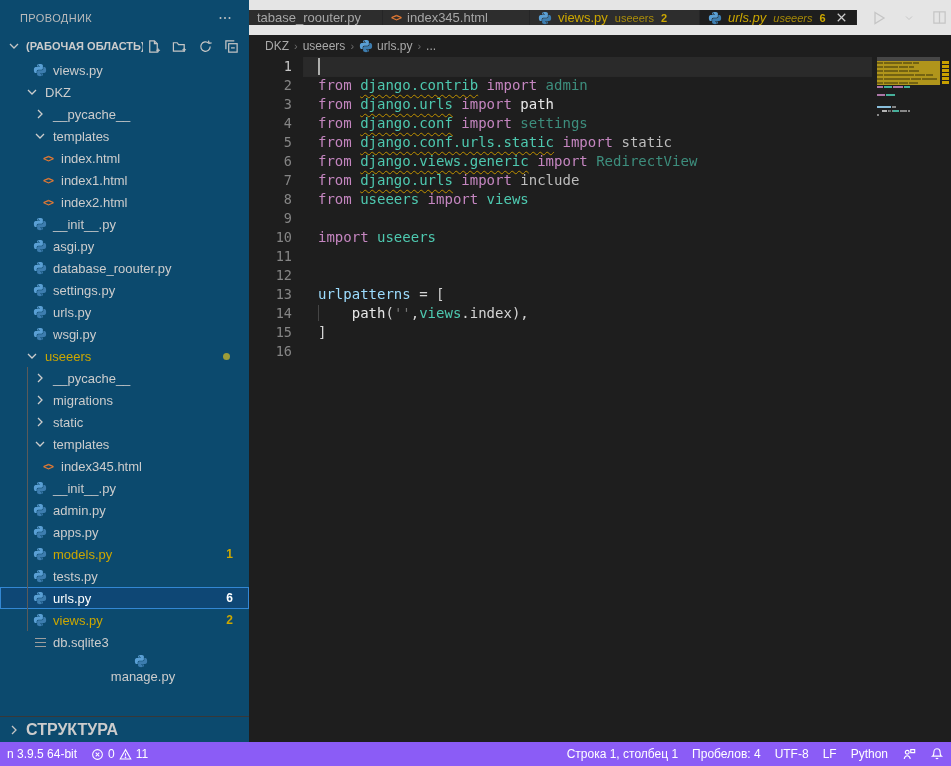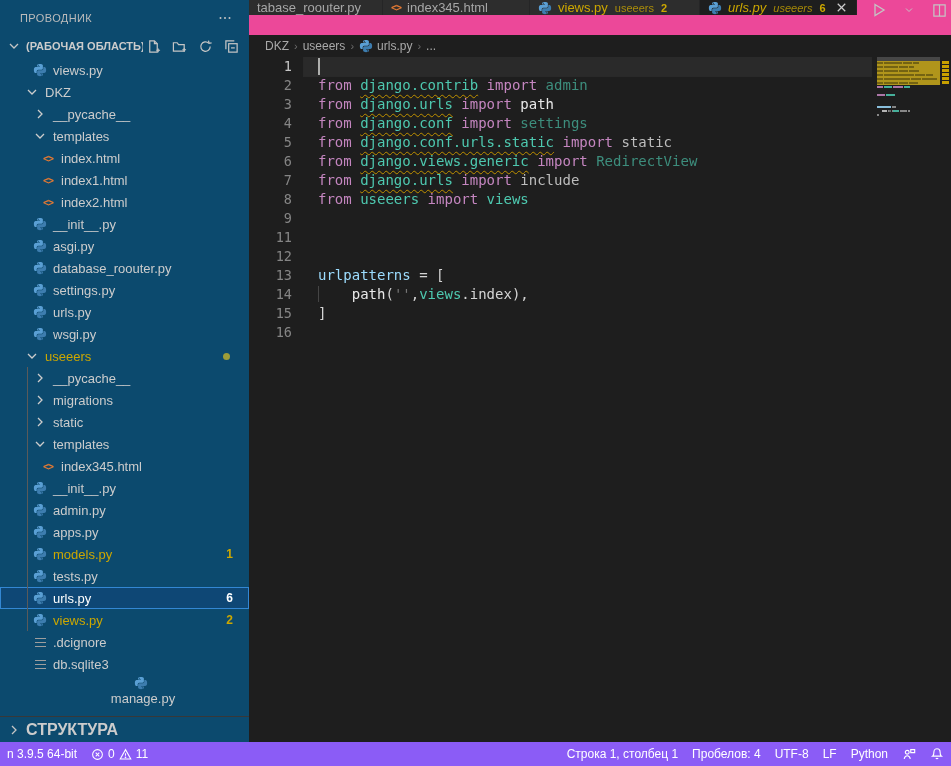--- a/index.html
+++ b/index.html
@@ -38,21 +38,21 @@
   
   .py-ic  { width:14px; height:14px; }
   .html-ic { color:#e37933; font-size:10px; font-weight:bold; letter-spacing:-1px;
              font-family:"DejaVu Sans Mono", monospace; }
   .plain-ic { width:11px; height:9px; display:block;
               background:linear-gradient(#9e9e9e 0 1px,transparent 1px 4px,#9e9e9e 4px 5px,transparent 5px 8px,#9e9e9e 8px 9px); }
 
   
   .editor-area { position:absolute; left:249px; right:0; top:0; bottom:24px;
                  display:flex; flex-direction:column; background:#1e1e1e; }
-  .tabbar { height:35px; flex:none; background:#ec4899; display:flex; align-items:flex-start; }
+  .tabbar { height:35px; flex:none; background:#e5e5e5; display:flex; align-items:center; }
   .tab { display:flex; align-items:center; padding:0 10px 0 8px; font-size:13px;
          background:#2d2d2d; border-right:1px solid #252526; color:#a6a6a6; cursor:pointer;
          overflow:hidden; flex:none; }
   .tab .ticon { margin-right:6px; flex:none; display:flex; align-items:center; }
   .tab .desc { font-size:11px; margin-left:7px; opacity:.78; }
   .tab .tbadge { font-size:11px; font-weight:bold; margin-left:7px; }
   .tab .close { margin-left:8px; color:#cccccc; display:flex; }
   .tab.warn { color:#cca700; }
   .tab.warn .desc,.tab.warn .tbadge { color:#cca700; }
   .tab.active { background:#1e1e1e; }
@@ -369,26 +369,20 @@
               <path fill="#3d7daf" d="M16.1 30c7 0 6.5-3 6.5-3v-3.2H16v-1h9.4s4.6.5 4.6-6.7-4-7-4-7h-2.4v3.3s.1 4-3.9 4h-6.5s-3.8-.1-3.8 3.6v6.3S9 30 16.1 30zm3.6-2.1a1.2 1.2 0 1 1 0-2.4 1.2 1.2 0 0 1 0 2.4z"></path>
             </svg>
           </span>
           <span class="label">views.py</span>
           <span class="badge">2</span>
         </div>
         <div class="row" style="padding-left: 32px;">
           <span class="slot">
             <span class="plain-ic"></span>
           </span>
-          <span class="label">.dcignore</span>
-        </div>
-        <div class="row" style="padding-left: 32px;">
-          <span class="slot">
-            <span class="plain-ic"></span>
-          </span>
           <span class="label">db.sqlite3</span>
         </div>
         <div class="row" style="padding-left: 32px; flex-direction: column;">
           <span class="slot">
             <svg class="py-ic" viewBox="0 0 32 32">
               <path fill="#5a9fd4" d="M15.9 2c-7 0-6.5 3-6.5 3v3.2h6.6v1H6.6S2 8.7 2 15.9s4 7 4 7h2.4v-3.3s-.1-4 3.9-4h6.5s3.8.1 3.8-3.6V5.7S23 2 15.9 2zm-3.6 2.1a1.2 1.2 0 1 1 0 2.4 1.2 1.2 0 0 1 0-2.4z"></path>
               <path fill="#3d7daf" d="M16.1 30c7 0 6.5-3 6.5-3v-3.2H16v-1h9.4s4.6.5 4.6-6.7-4-7-4-7h-2.4v3.3s.1 4-3.9 4h-6.5s-3.8-.1-3.8 3.6v6.3S9 30 16.1 30zm3.6-2.1a1.2 1.2 0 1 1 0-2.4 1.2 1.2 0 0 1 0 2.4z"></path>
             </svg>
           </span>
           <span class="label">manage.py</span>
@@ -518,20 +512,24 @@
         </div>
         <div class="cline">
           <span class="gutter">8</span>
           <span class="content"><span class="tk-kw">from </span><span class="tk-mod">useeers</span><span class="tk-kw"> import </span><span class="tk-mod">views</span></span>
         </div>
         <div class="cline">
           <span class="gutter">9</span>
           <span class="content"></span>
         </div>
         <div class="cline">
+          <span class="gutter">10</span>
+          <span class="content"><span class="tk-kw">import </span><span class="tk-mod">useeers</span></span>
+        </div>
+        <div class="cline">
           <span class="gutter">11</span>
           <span class="content"></span>
         </div>
         <div class="cline">
           <span class="gutter">12</span>
           <span class="content"></span>
         </div>
         <div class="cline">
           <span class="gutter">13</span>
           <span class="content"><span class="tk-var">urlpatterns</span><span class="tk-pl"> = [</span></span>

